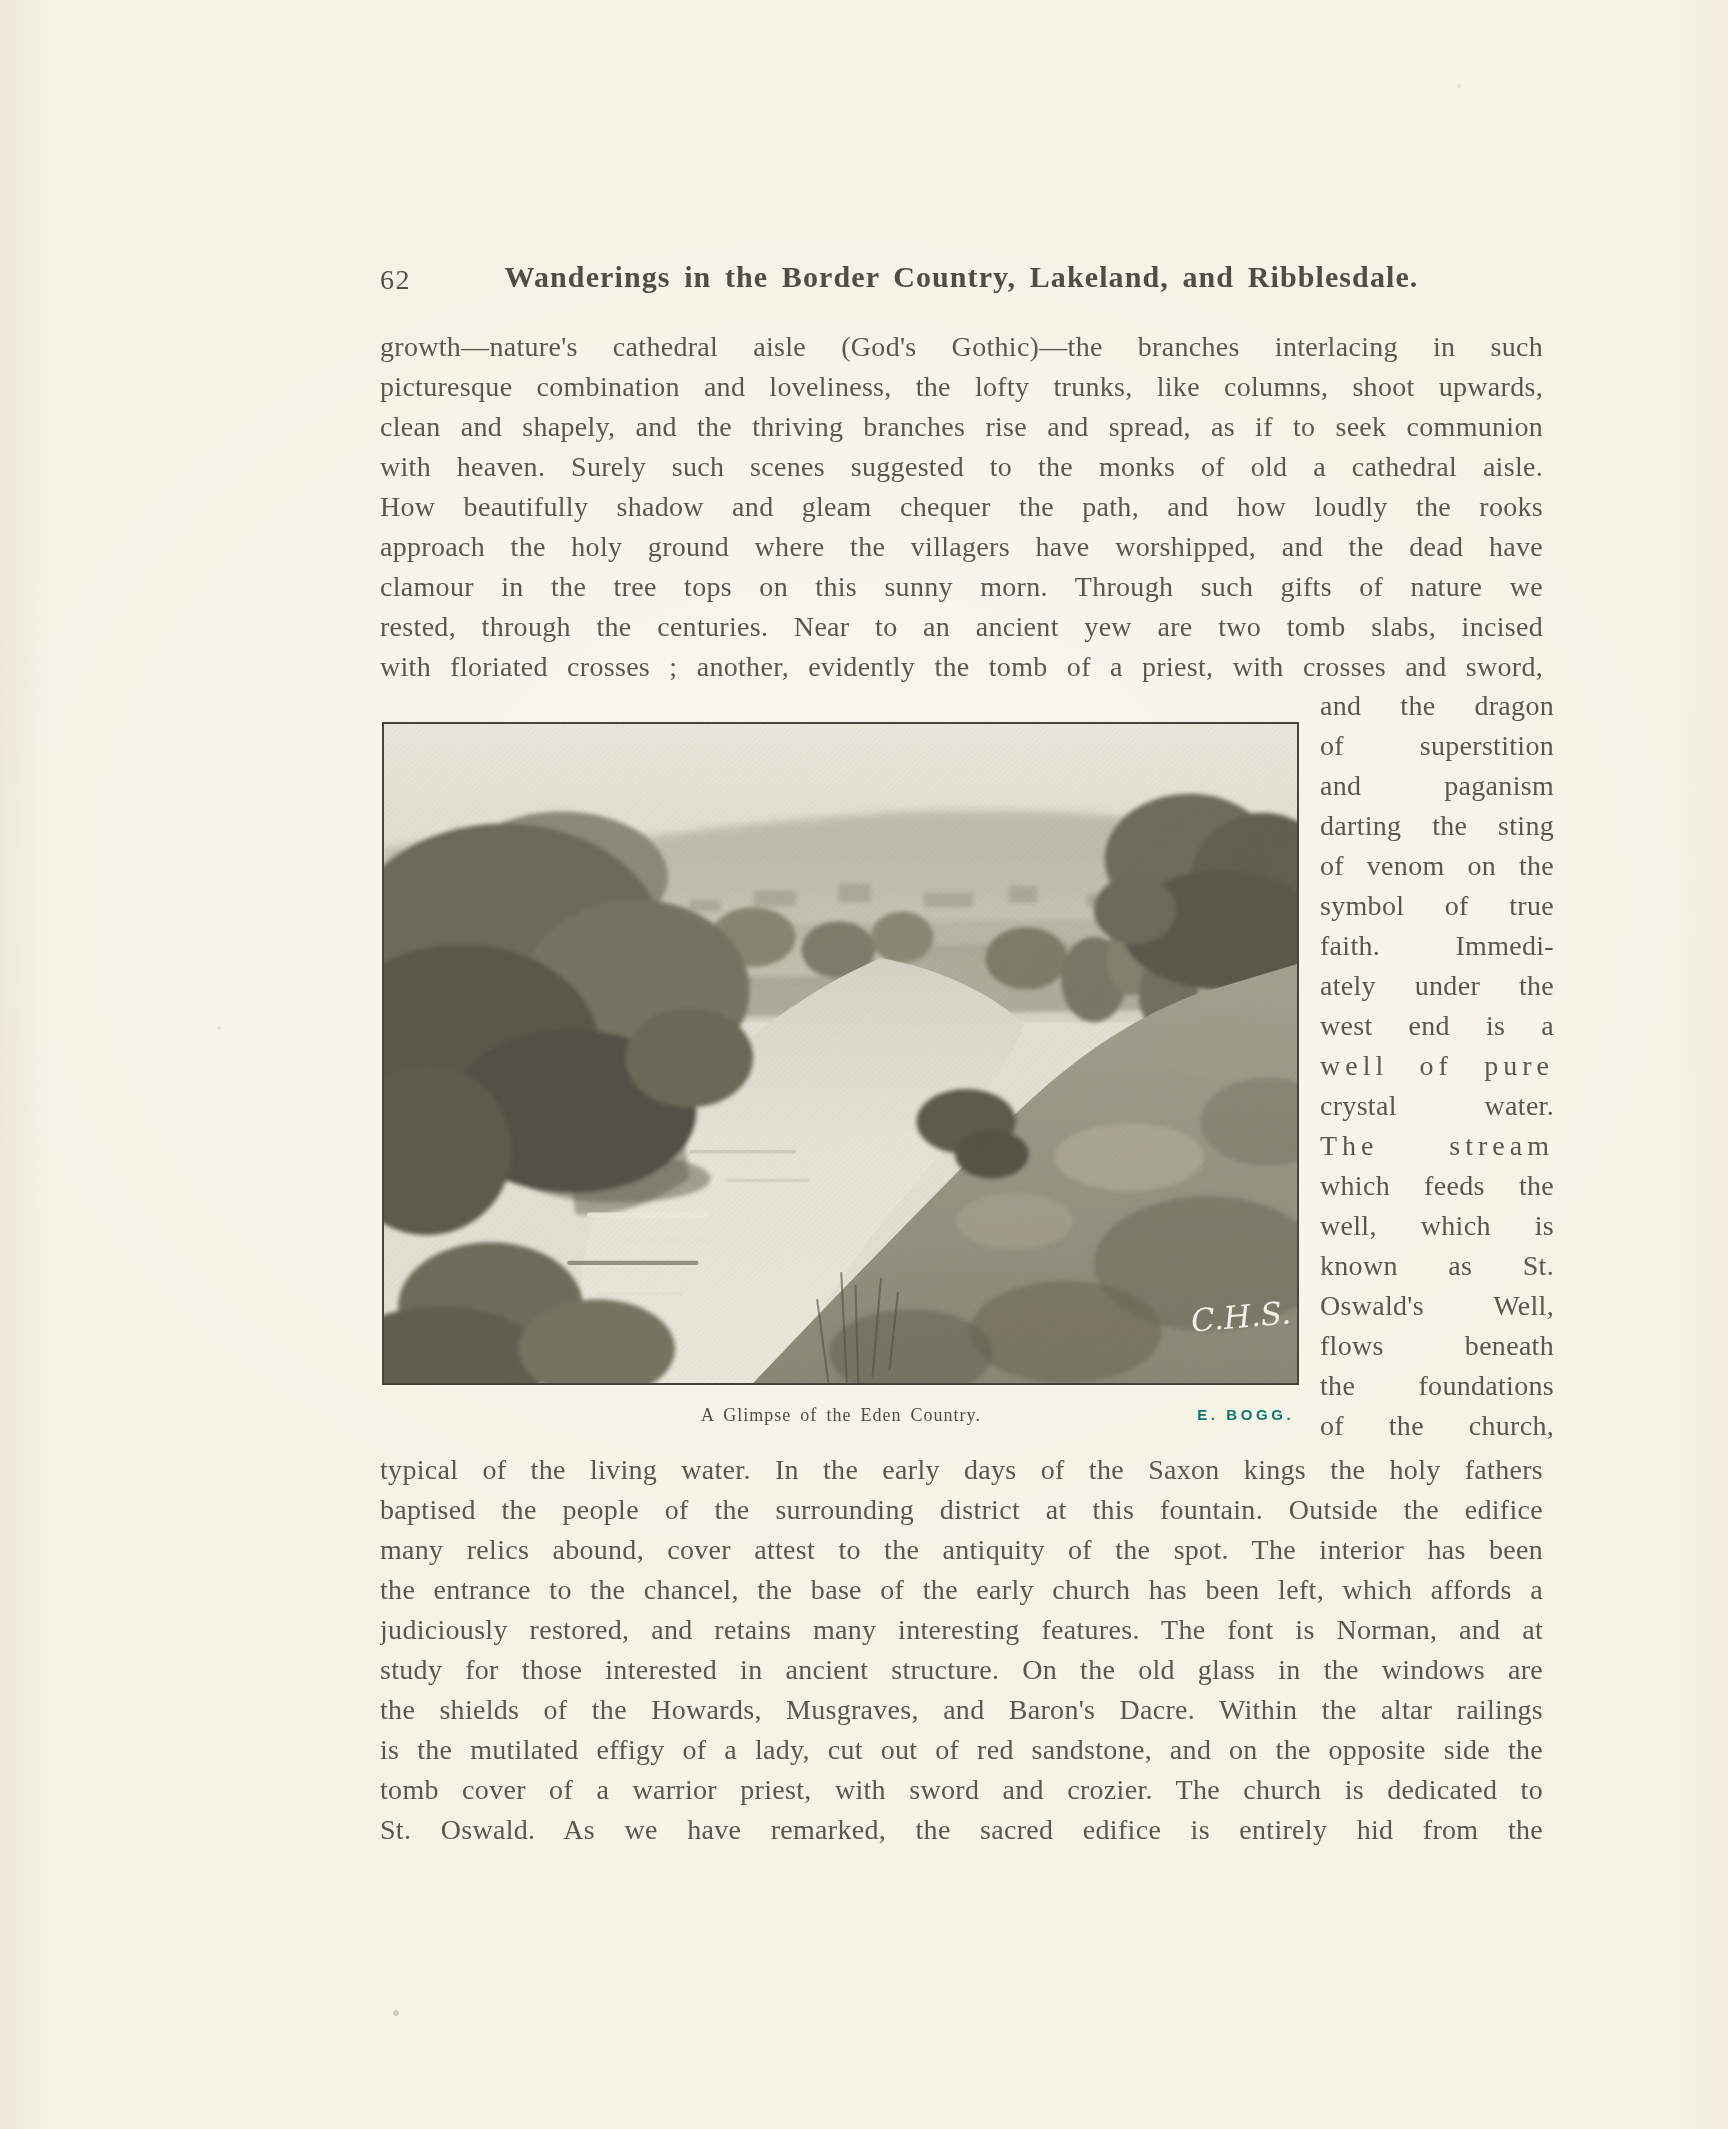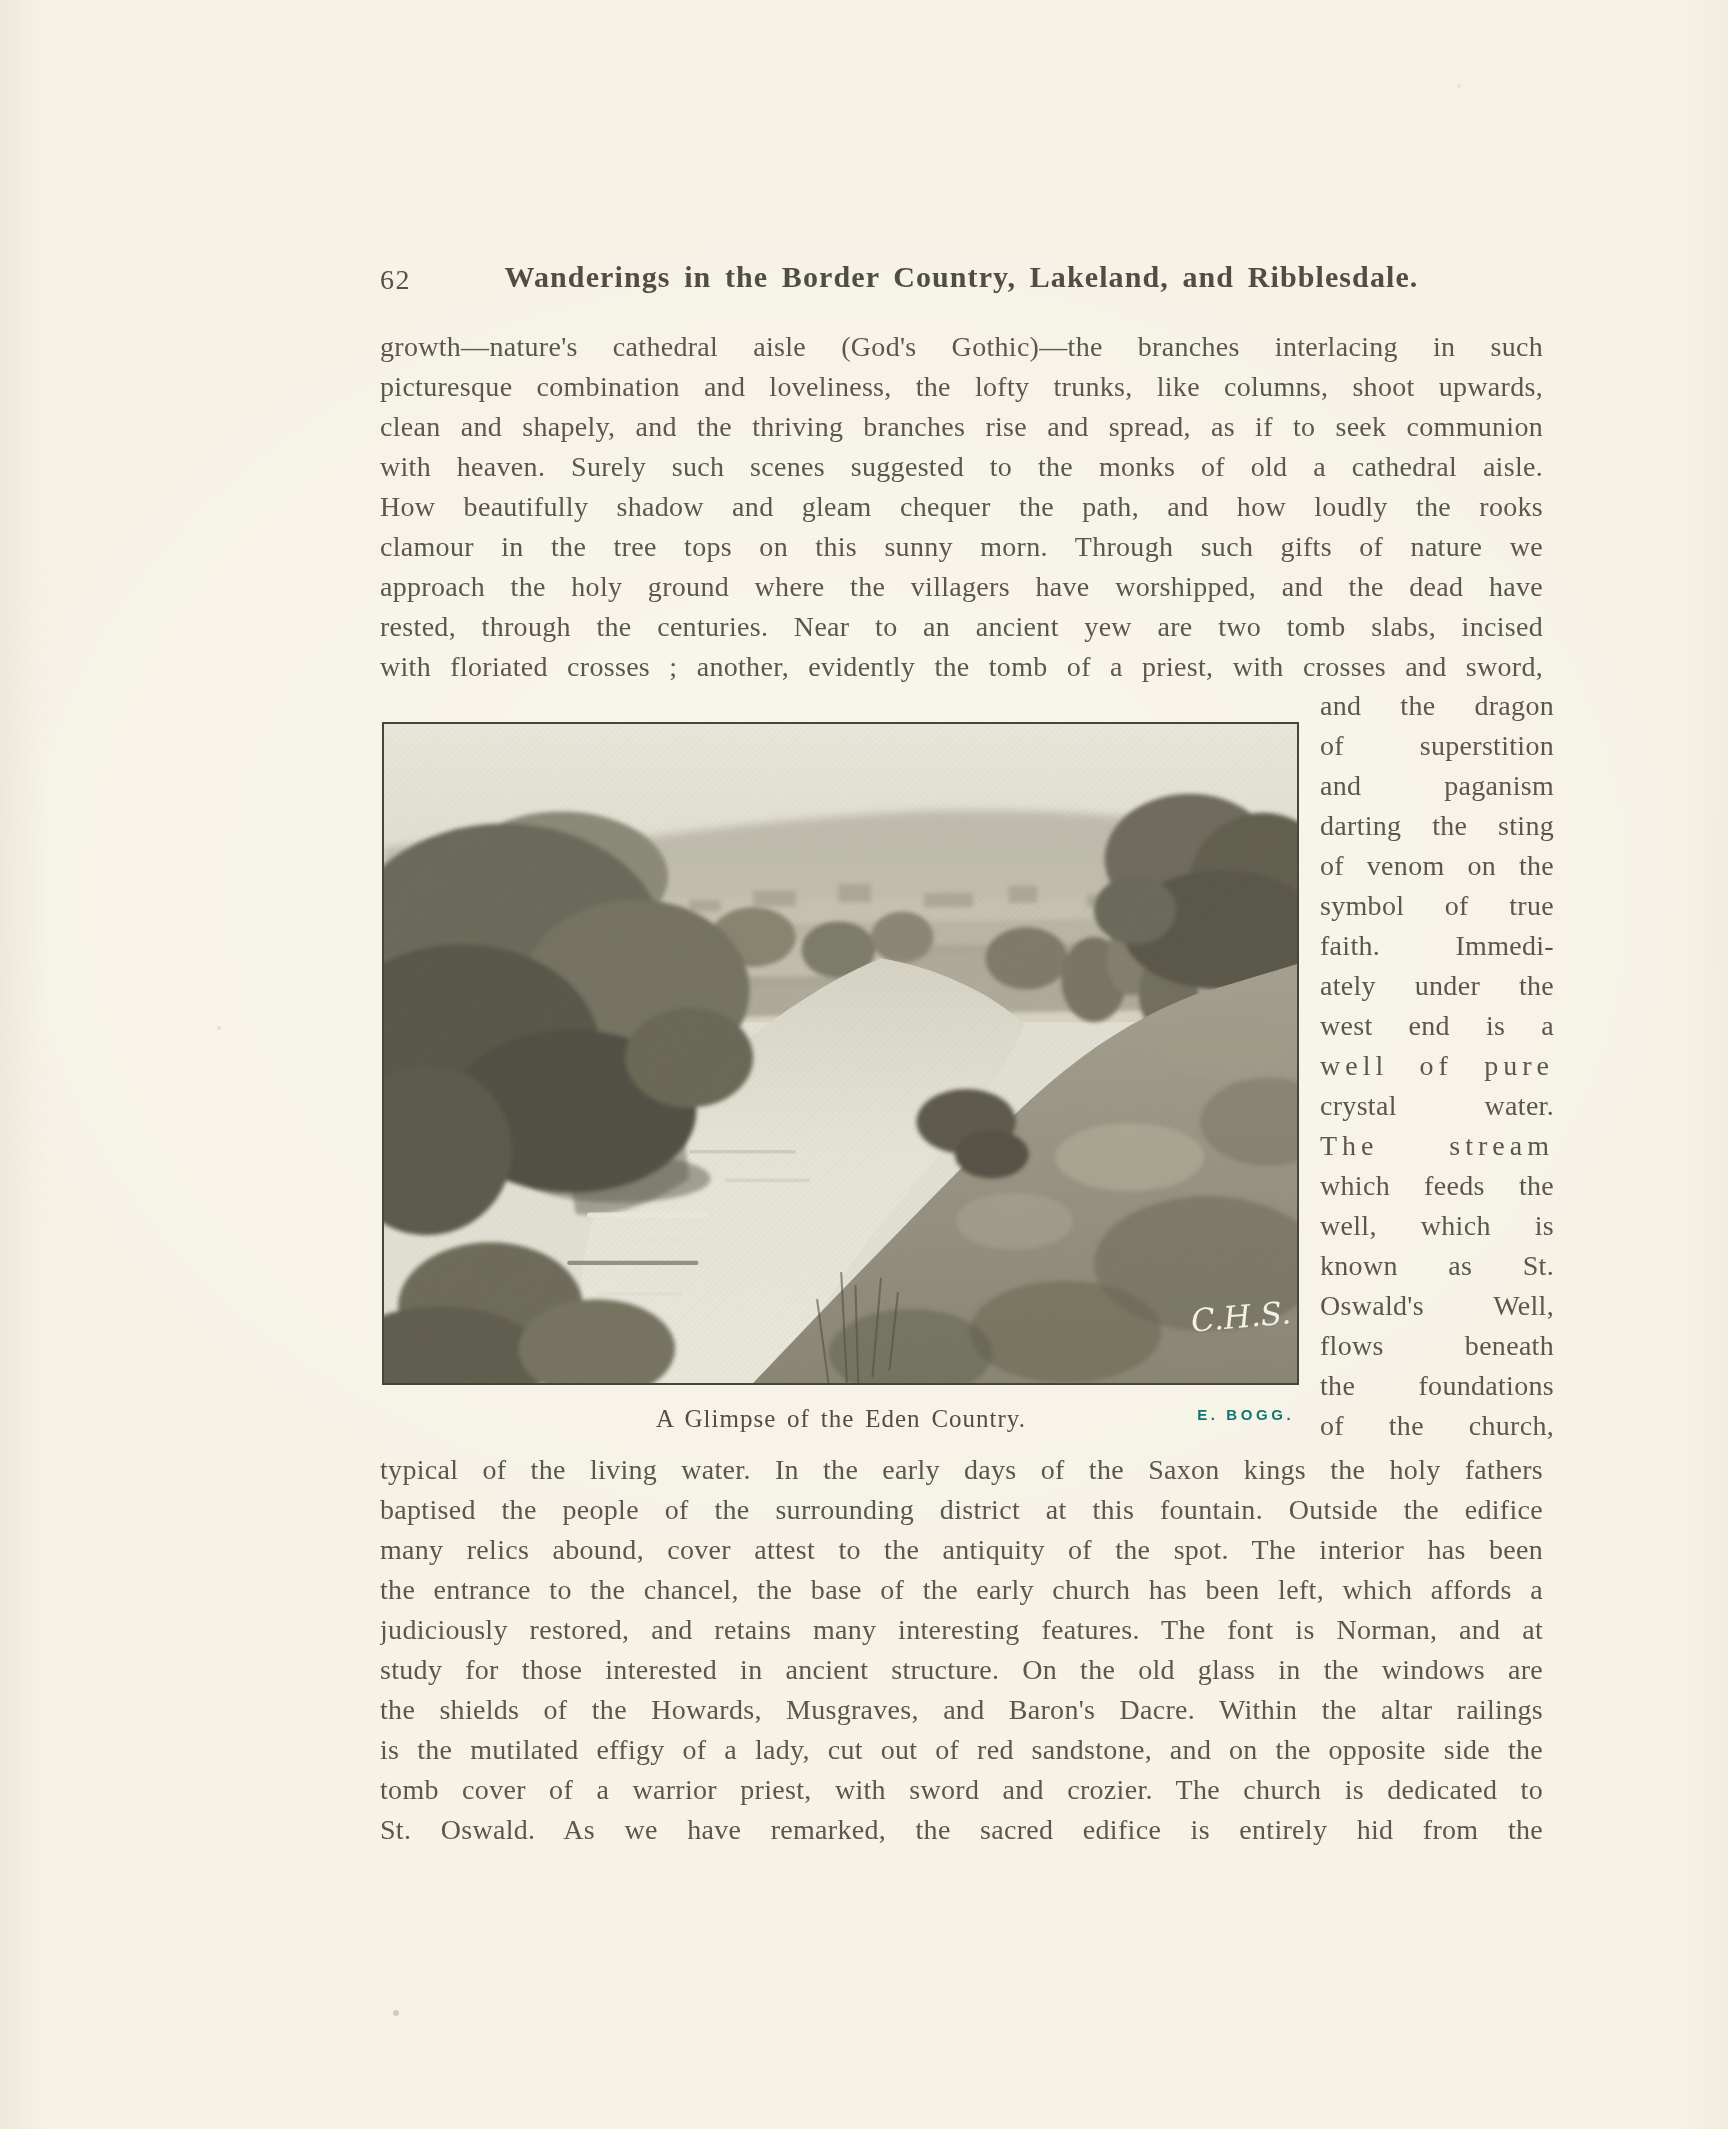--- a/index.html
+++ b/index.html
@@ -41,21 +41,21 @@
   
   .photo-frame{
     position:absolute;left:382px;top:722px;width:913px;height:659px;
     border:2.1px solid #45453c;background:#e9e7da;
   }
   .photo-frame svg{display:block;width:913px;height:659px;}
 
   .caption-row{position:absolute;left:382px;top:1405px;width:918px;height:31px;}
   .figure-caption{
     position:absolute;left:0;top:0;width:100%;text-align:center;
-    font-size:25px;letter-spacing:1px;word-spacing:3.6px;color:#514d45;
+    font-size:18px;letter-spacing:1px;word-spacing:3.6px;color:#514d45;
   }
   .photo-credit{
     position:absolute;right:5.7px;top:1.4px;
     font-family:"Liberation Sans","DejaVu Sans",sans-serif;
     font-size:15px;font-weight:700;letter-spacing:3.6px;color:#0f766e;
   }
 
   .speck{position:absolute;border-radius:50%;background:#7a7565;}
   .speck.s1{left:393px;top:2010px;width:6.4px;height:6.4px;opacity:0.30;}
   .speck.s2{left:217px;top:1026px;width:4.3px;height:4.3px;opacity:0.15;}
@@ -70,22 +70,22 @@
     <span class="page-number">62</span>
     <span class="running-title">Wanderings in the Border Country, Lakeland, and Ribblesdale.</span>
   </div>
 
   <div class="para-top">
       <div class="tline">growth—nature's cathedral aisle (God's Gothic)—the branches interlacing in such</div>
       <div class="tline">picturesque combination and loveliness, the lofty trunks, like columns, shoot upwards,</div>
       <div class="tline">clean and shapely, and the thriving branches rise and spread, as if to seek communion</div>
       <div class="tline">with heaven.  Surely such scenes suggested to the monks of old a cathedral aisle.</div>
       <div class="tline">How beautifully shadow and gleam chequer the path, and how loudly the rooks</div>
+      <div class="tline">approach the holy ground where the villagers have worshipped, and the dead have</div>
       <div class="tline">clamour in the tree tops on this sunny morn.  Through such gifts of nature we</div>
-      <div class="tline">approach the holy ground where the villagers have worshipped, and the dead have</div>
       <div class="tline">rested, through the centuries.  Near to an ancient yew are two tomb slabs, incised</div>
       <div class="tline">with floriated crosses ; another, evidently the tomb of a priest, with crosses and sword,</div>
     </div>
 
   <div class="right-col">
       <div class="tline">and the dragon</div>
       <div class="tline">of superstition</div>
       <div class="tline">and paganism</div>
       <div class="tline">darting the sting</div>
       <div class="tline">of venom on the</div>

